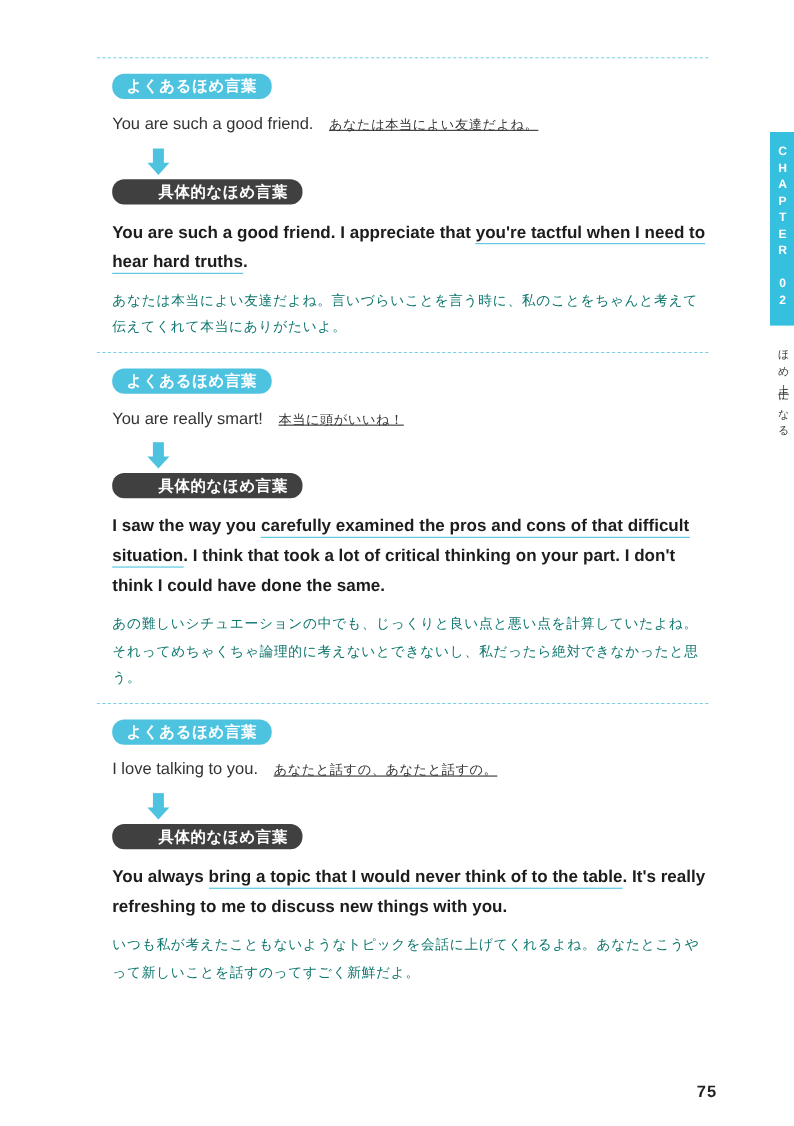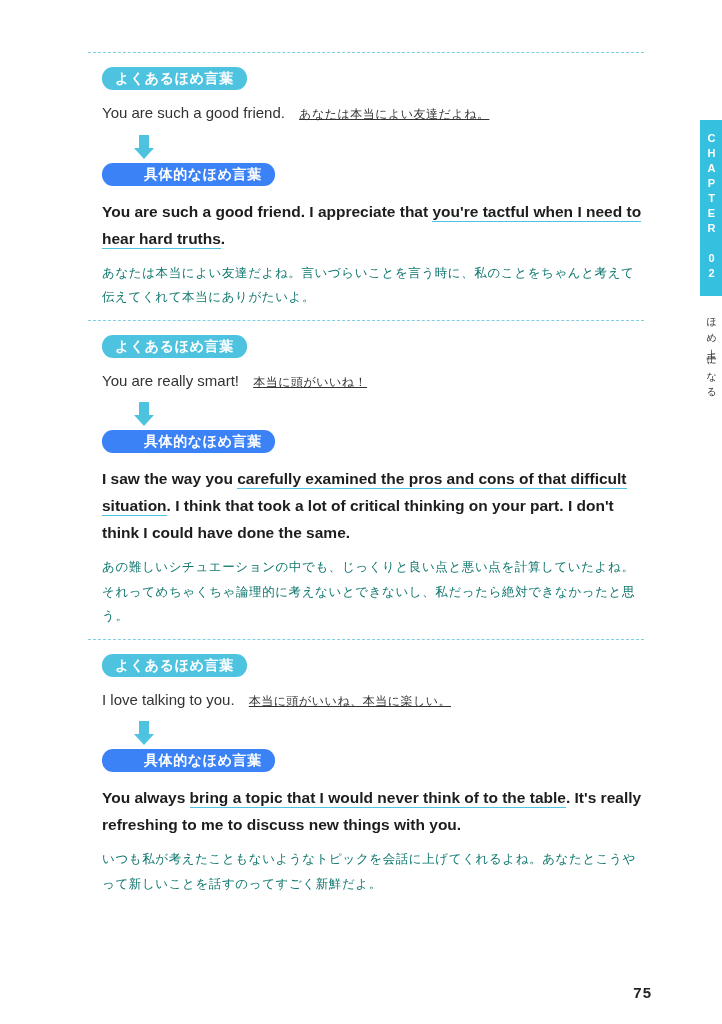--- a/index.html
+++ b/index.html
@@ -79,21 +79,21 @@
     background: #4ec3e0;
     color: #ffffff;
     font-size: 14px;
     font-weight: bold;
     letter-spacing: 0.6px;
     border-radius: 11px;
     padding: 4px 13px 5px 13px;
     line-height: 1;
   }
   .tag.pale {
-    background: #3b82f6;
+    background: #404040;
     padding-left: 42px;
   }
 
   .en-light {
     font-size: 15px;
     color: #333;
     margin: 12px 0 0 14px;
     line-height: 1.5;
     font-weight: 400;
   }
@@ -207,21 +207,21 @@
       </div>
       <div class="jp">あの難しいシチュエーションの中でも、じっくりと良い点と悪い点を計算していたよね。それってめちゃくちゃ論理的に考えないとできないし、私だったら絶対できなかったと思う。</div>
     </div>
 
     <div class="divider"></div>
 
     <div class="block">
       <span class="tag">よくあるほめ言葉</span>
       <div class="en-light">
         <span>I love talking to you.</span>
-        <span class="jp-inline" style="margin-left:10px;">本当に頭がいいね、本当に楽しい。</span>
+        <span class="jp-inline" style="margin-left:10px;">あなたと話すの、あなたと話すの。</span>
       </div>
       <div class="arrow"></div>
       <span class="tag pale">具体的なほめ言葉</span>
       <div class="en-bold">
         <span>You always </span><span class="hl">bring a topic that I would never think of to the table</span><span>. It's really refreshing to me to discuss new things with you.</span>
       </div>
       <div class="jp">いつも私が考えたこともないようなトピックを会話に上げてくれるよね。あなたとこうやって新しいことを話すのってすごく新鮮だよ。</div>
     </div>
 
   </div>

